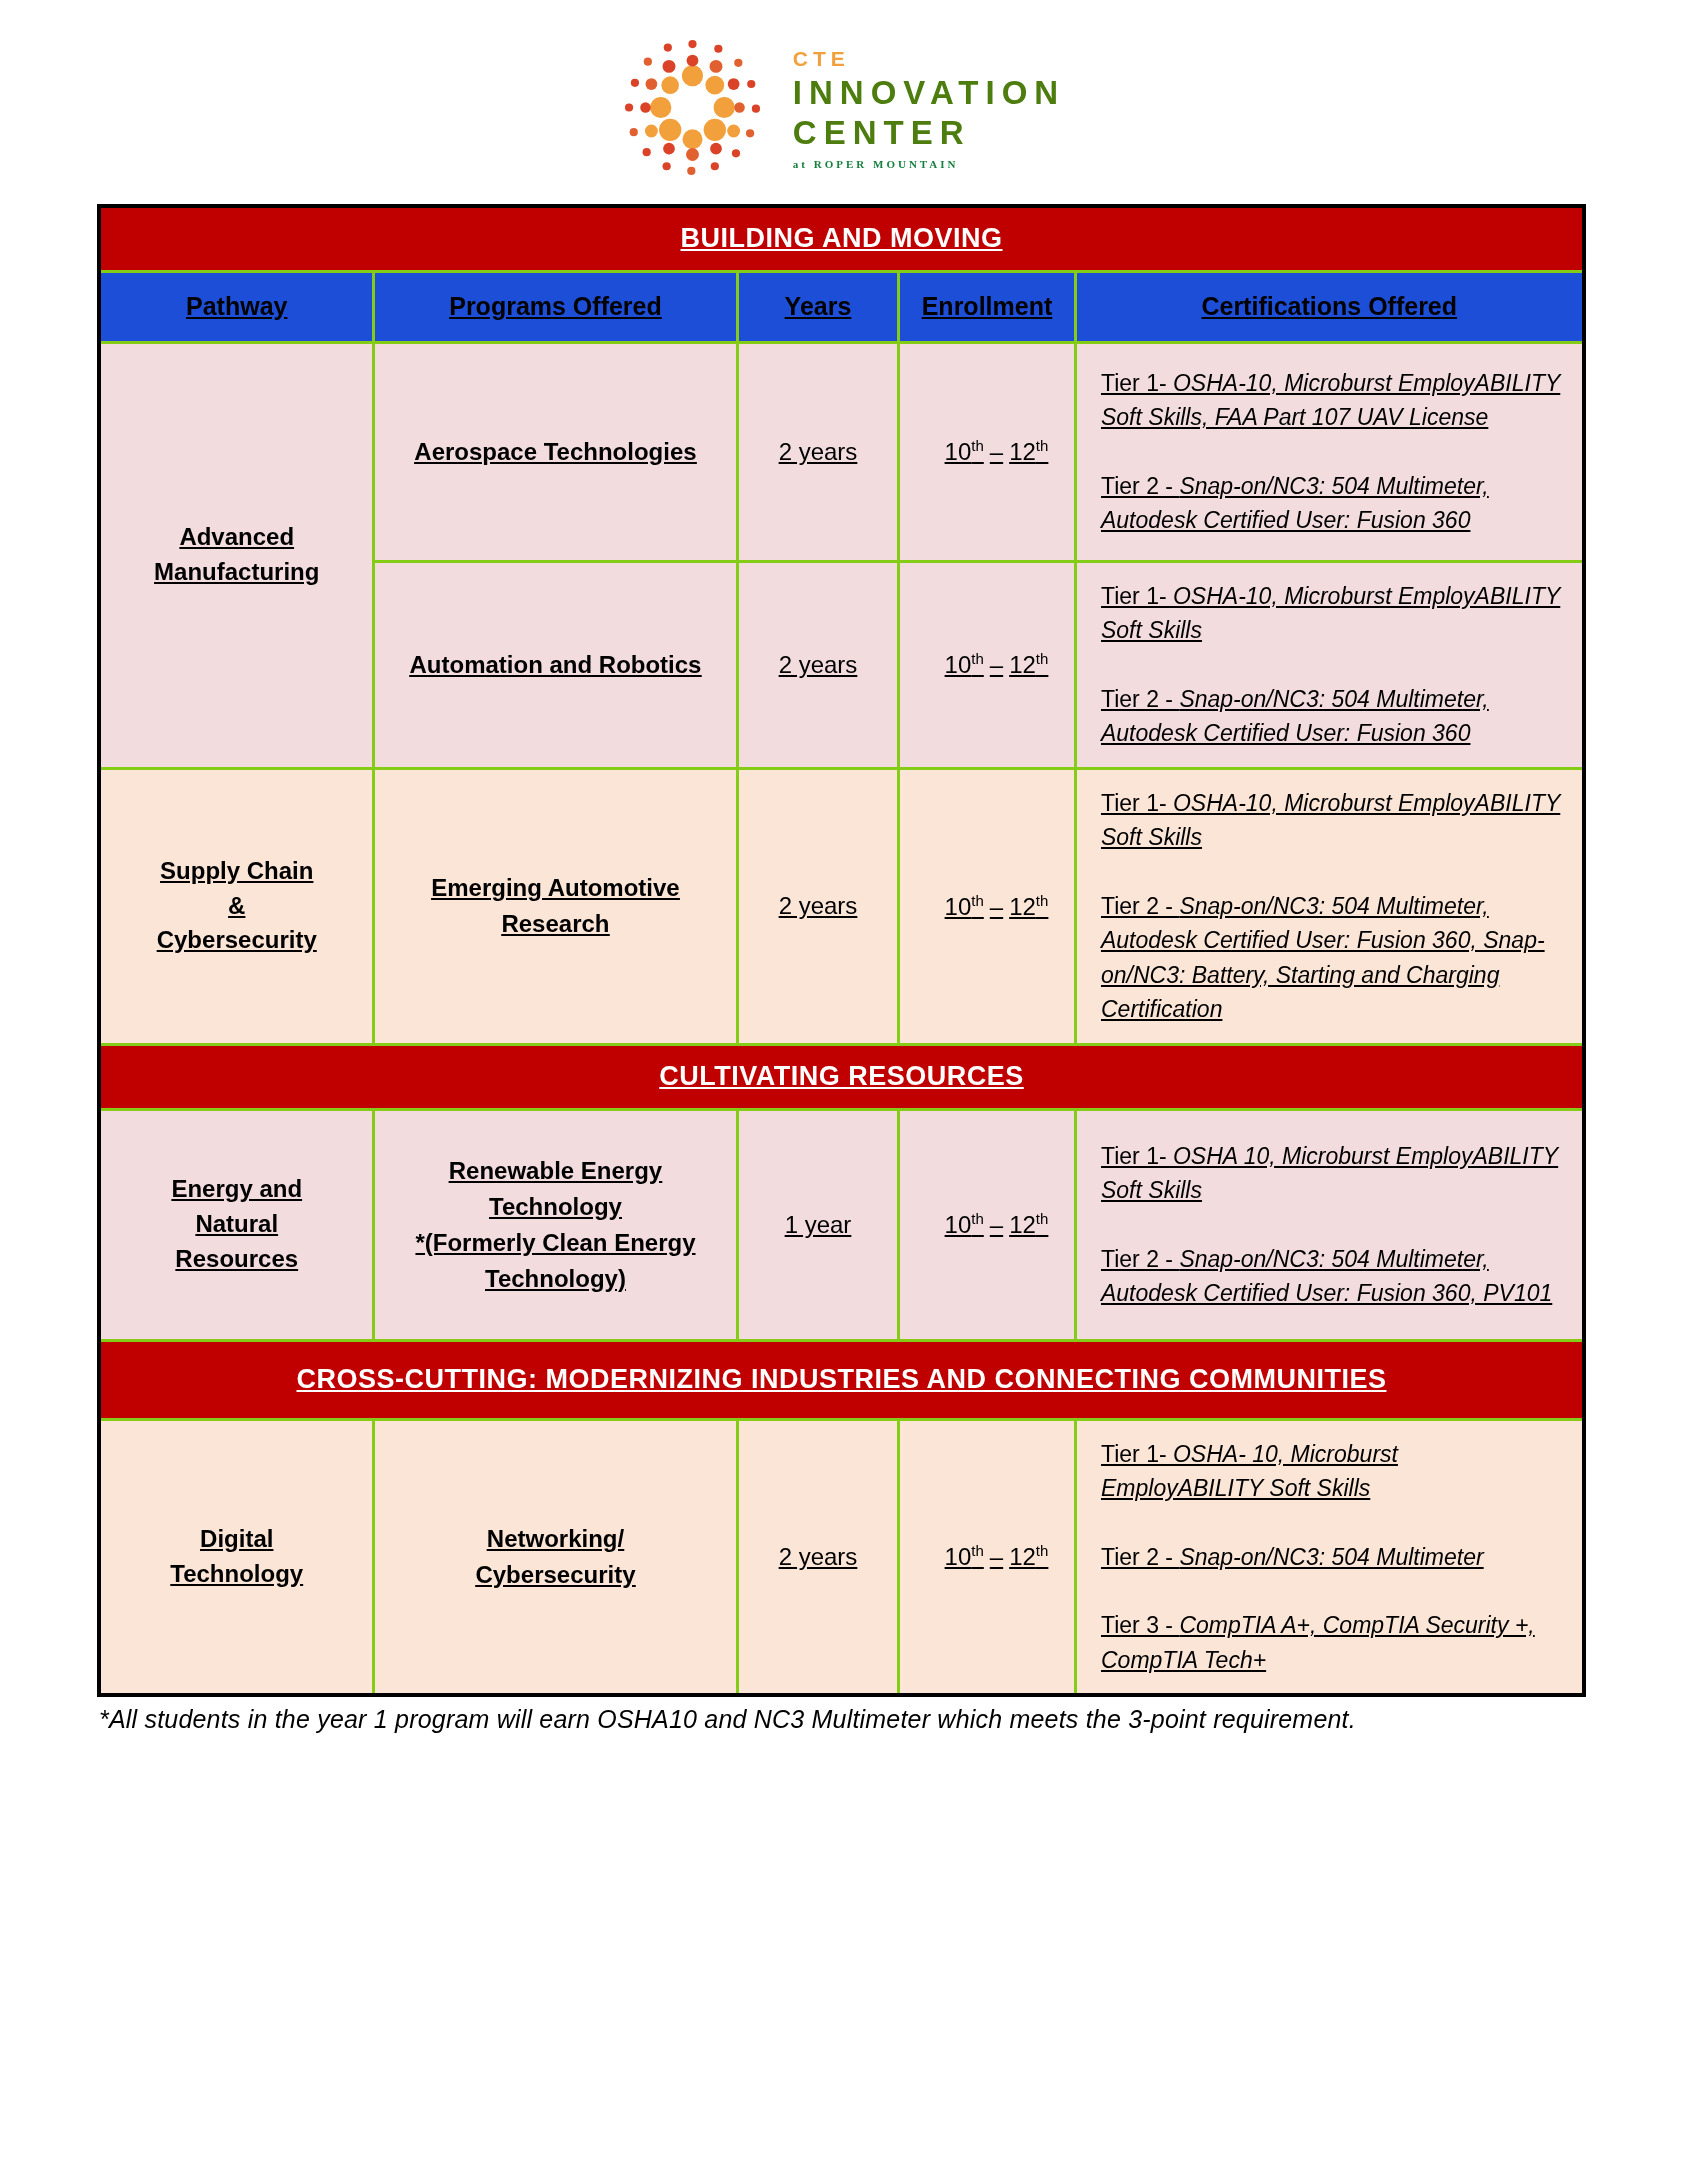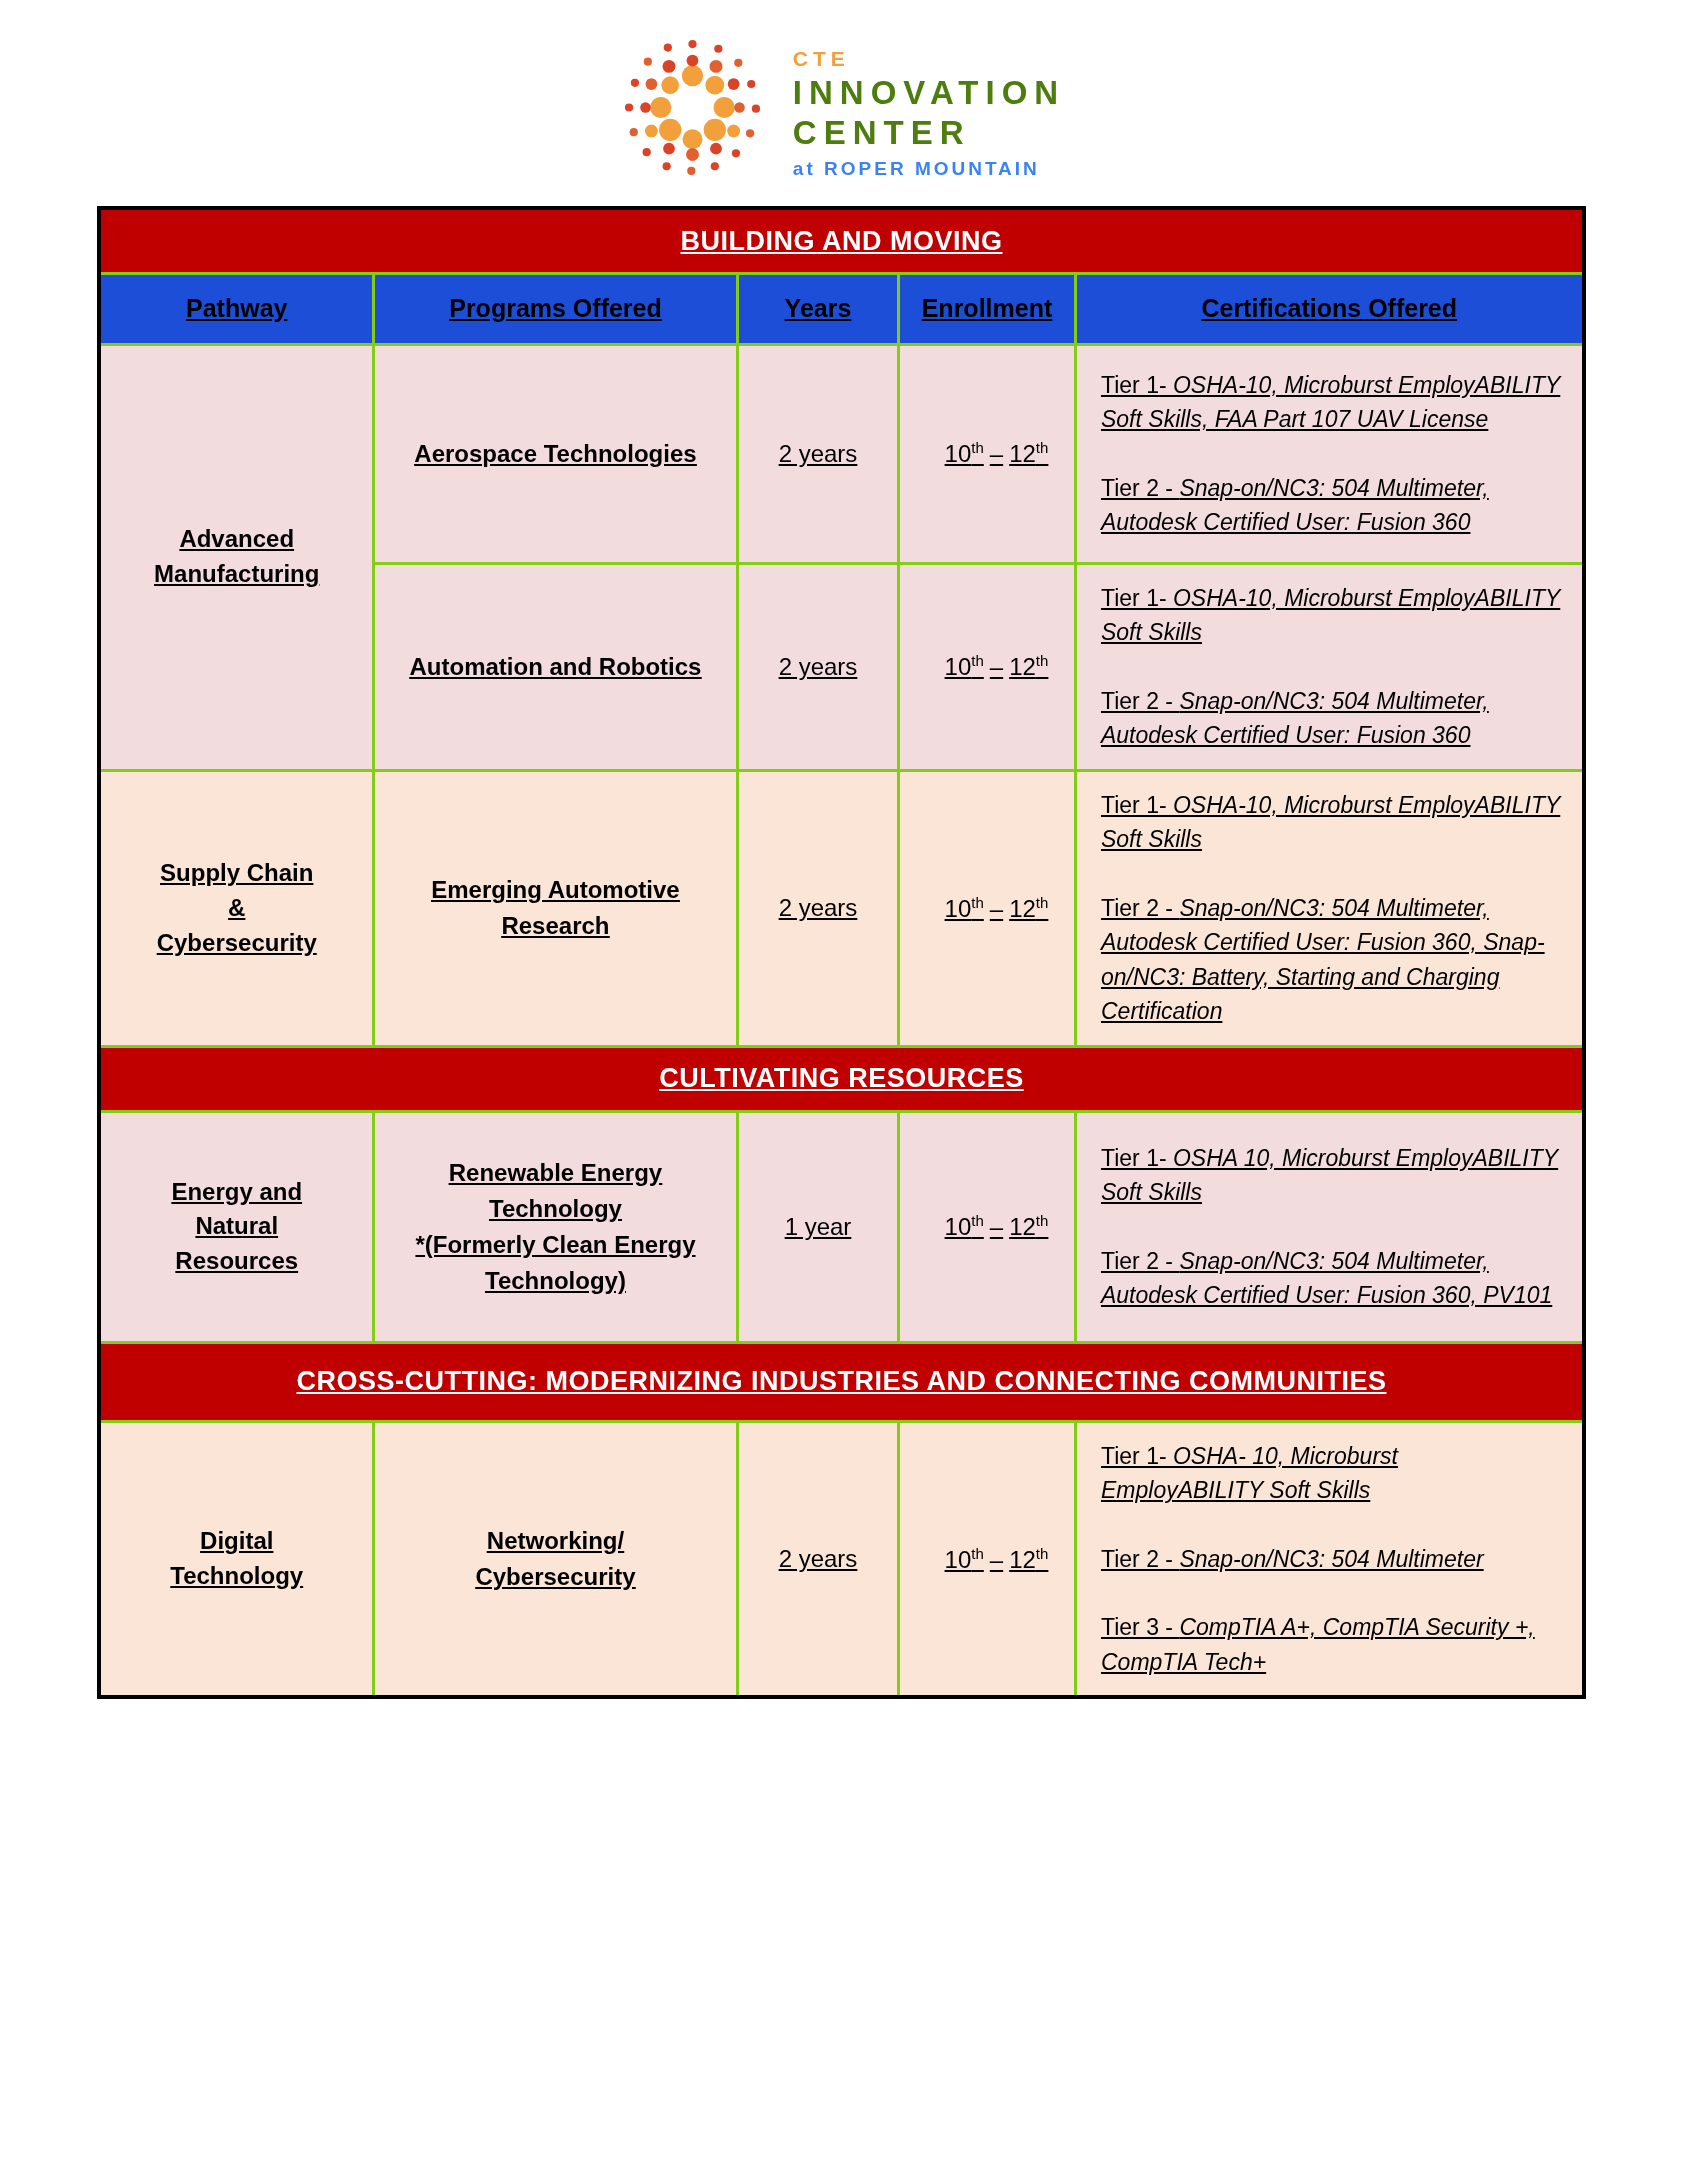--- a/index.html
+++ b/index.html
@@ -8,21 +8,21 @@
     font-family:"Liberation Sans", sans-serif;color:#000;
     box-sizing:border-box;
     margin-top:11px;
   }
   
   .header{padding-top:26px;display:flex;justify-content:center;align-items:flex-start;gap:26px;}
   .logo-dots{width:149px;height:141px;flex:0 0 auto;}
   .logo-text{padding-top:10px;}
   .logo-cte{font-size:21px;font-weight:bold;letter-spacing:5px;color:#F2A03B;}
   .logo-line{font-size:33px;font-weight:bold;letter-spacing:7px;color:#4d7c0f;line-height:1.08;margin-top:4px;}
-  .logo-tag{font-size:19px;font-weight:bold;letter-spacing:3px;color:#3b82f6;margin-top:8px;}
+  .logo-tag{font-size:11px;font-weight:bold;letter-spacing:3px;color:#15803d;margin-top:8px;font-family:Liberation Serif, serif;}
   .doc-title{text-align:center;font-size:29px;font-weight:bold;margin-top:14px;letter-spacing:0.2px;}
   
   table.offerings{
     border-collapse:collapse;width:1485px;margin:26px auto 0 auto;table-layout:fixed;
     border:4px solid #000;
   }
   td{border:3px solid #84cc16;vertical-align:middle;box-sizing:border-box;text-decoration:underline;}
   .band{
     background:#C00000;color:#ffffff;text-align:center;font-weight:bold;
     font-size:27px;height:65px;letter-spacing:0.5px;
@@ -230,15 +230,16 @@
       </td>
       <td class="certs peach">
         <p class="tier"><span class="tier-label">Tier 1- </span><span class="tier-text">OSHA- 10, Microburst EmployABILITY Soft Skills</span></p>
         <p class="tier"><span class="tier-label">Tier 2 - </span><span class="tier-text">Snap-on/NC3: 504 Multimeter</span></p>
         <p class="tier"><span class="tier-label">Tier 3 - </span><span class="tier-text">CompTIA A+, CompTIA Security +, CompTIA Tech+</span></p>
       </td>
     </tr>
   </tbody>
     </table>
 
+  <div class="footnote">*All students in the year 1 program will earn OSHA10 and NC3 Multimeter which meets the 3-point requirement.</div>
 
 </div>
 
 
 </body></html>

